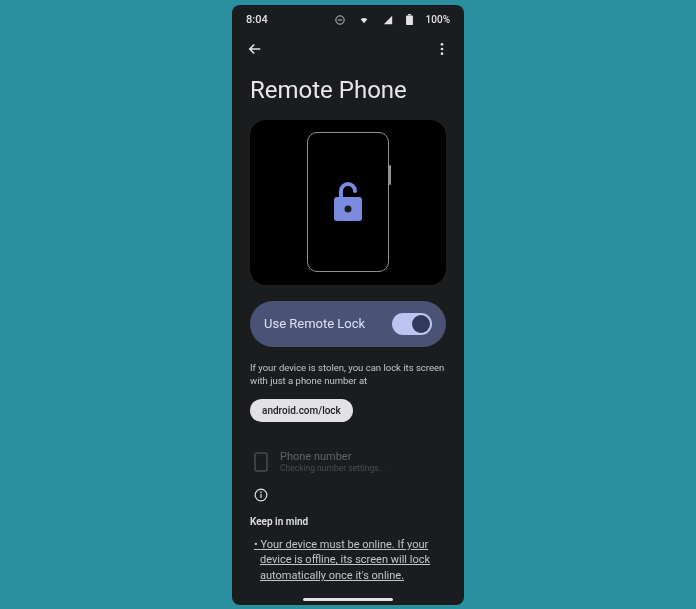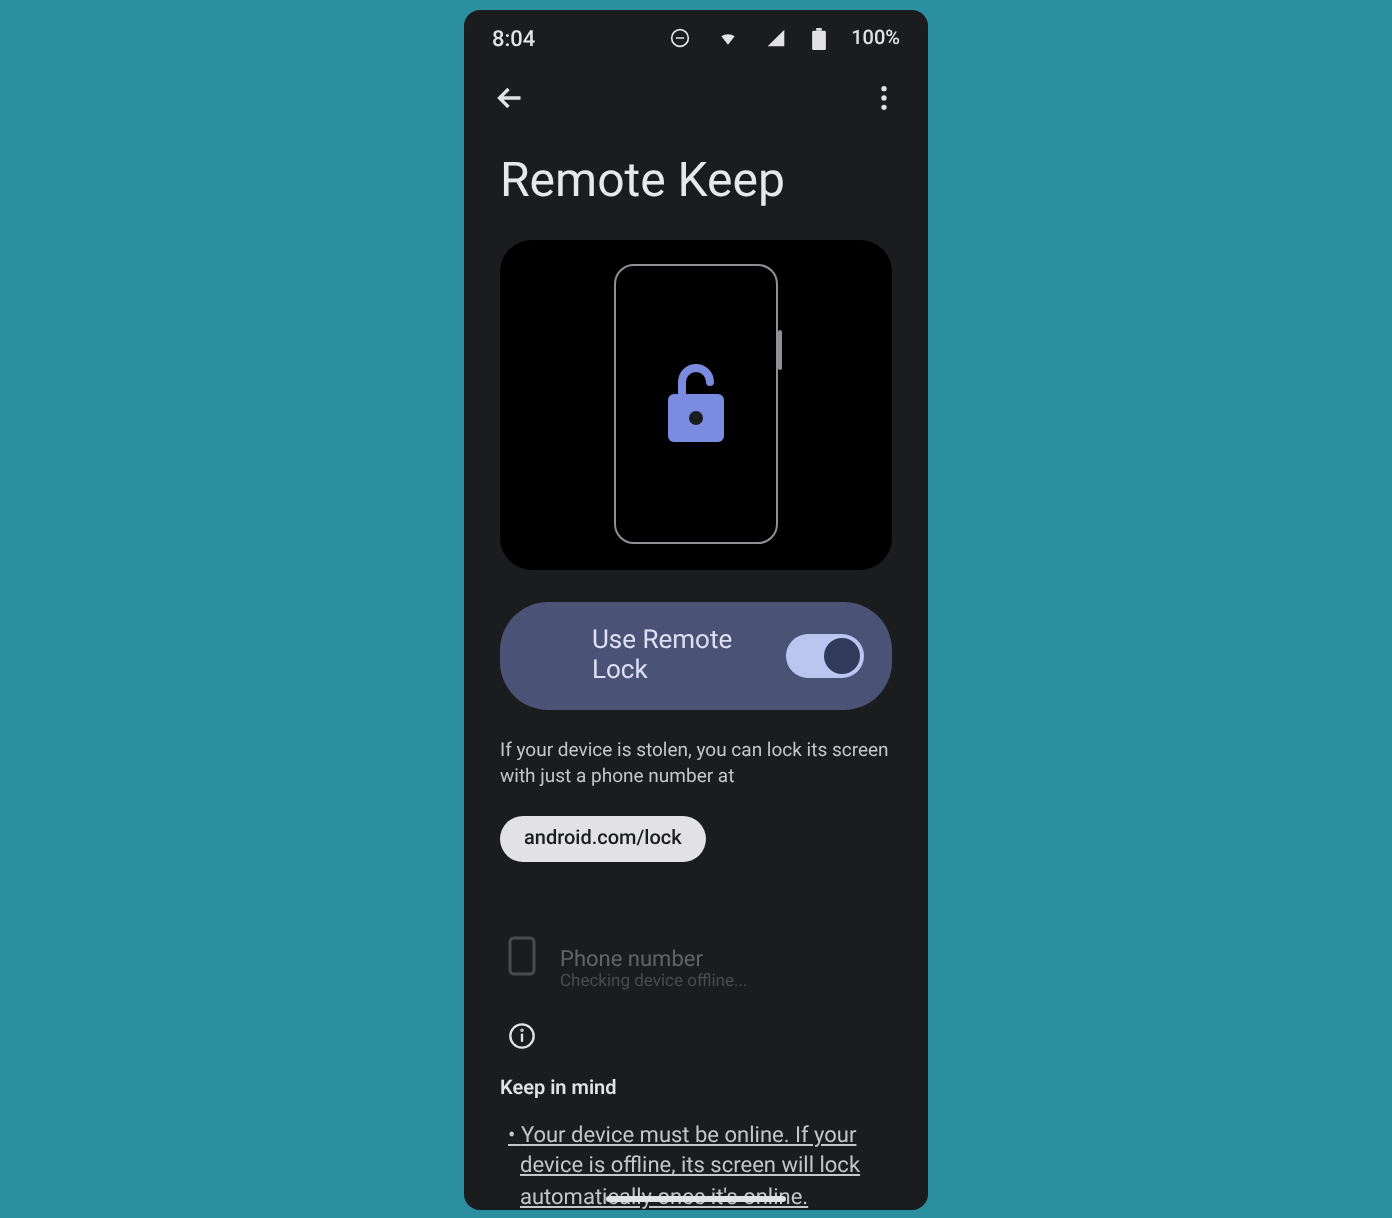--- a/index.html
+++ b/index.html
@@ -27,21 +27,21 @@
   .status-bar {
     display: flex;
     justify-content: space-between;
     align-items: center;
     padding: 8px 14px 4px;
     font-size: 11px;
     font-weight: 500;
   }
   .status-right {
     display: flex;
-    align-items: flex-start;
+    align-items: flex-end;
     gap: 13px;
   }
   .status-right svg { display: block; }
   .toolbar {
     display: flex;
     justify-content: space-between;
     align-items: center;
     padding: 10px 14px 6px;
   }
   .toolbar svg { display: block; }
@@ -91,21 +91,20 @@
     border-radius: 24px;
     padding: 12px 14px;
     display: flex;
     align-items: center;
     justify-content: space-between;
     margin-bottom: 14px;
   }
   .toggle-label {
     font-size: 13px;
     color: #dce0f5;
-    margin-left: 32px;
   }
   .switch {
     width: 40px;
     height: 22px;
     background: #bcc5f0;
     border-radius: 11px;
     position: relative;
   }
   .switch::after {
     content: "";
@@ -143,21 +142,20 @@
     display: flex;
     align-items: center;
     gap: 12px;
     margin-bottom: 14px;
     padding-left: 4px;
     opacity: 0.5;
   }
   .info-text-main {
     font-size: 11px;
     color: #a8a9ad;
-    margin-top: 14px;
   }
   .info-text-sub {
     font-size: 8.5px;
     color: #78797d;
   }
   .info-icon-standalone {
     margin-bottom: 10px;
     padding-left: 4px;
   }
   .bullet {
@@ -214,21 +212,21 @@
     <div>
       <svg width="16" height="16" viewBox="0 0 24 24" fill="#e2e2e5">
           <circle cx="12" cy="5" r="2"></circle>
           <circle cx="12" cy="12" r="2"></circle>
           <circle cx="12" cy="19" r="2"></circle>
         </svg>
     </div>
   </div>
 
   <div class="content">
-    <h1 class="title">Remote Keep</h1>
+    <h1 class="title">Remote Phone</h1>
 
     <div class="hero">
       <div class="phone-outline">
         <svg width="40" height="46" viewBox="0 0 40 46">
           <path d="M13 18 V12 a7 7 0 0 1 14 0" fill="none" stroke="#7b8ce0" stroke-width="4" stroke-linecap="round"></path>
           <rect x="6" y="18" width="28" height="24" rx="3" fill="#7b8ce0"></rect>
           <circle cx="20" cy="30" r="3.5" fill="#1a1c1e"></circle>
         </svg>
       </div>
     </div>
@@ -244,21 +242,21 @@
       <span>android.com/lock</span>
     </div>
 
 
     <div class="info-row">
       <svg width="14" height="20" viewBox="0 0 14 20" fill="none" stroke="#78797d" stroke-width="1.5">
           <rect x="1" y="1" width="12" height="18" rx="2"></rect>
         </svg>
       <div>
         <div class="info-text-main">Phone number</div>
-        <div class="info-text-sub">Checking device offline...</div>
+        <div class="info-text-sub">Checking number settings...</div>
       </div>
     </div>
 
     <div class="info-icon-standalone">
       <svg width="14" height="14" viewBox="0 0 24 24" fill="none" stroke="#e2e2e5" stroke-width="2">
           <circle cx="12" cy="12" r="10"></circle>
           <line x1="12" y1="10" x2="12" y2="17"></line>
           <circle cx="12" cy="7" r="0.5" fill="#e2e2e5"></circle>
         </svg>
     </div>

